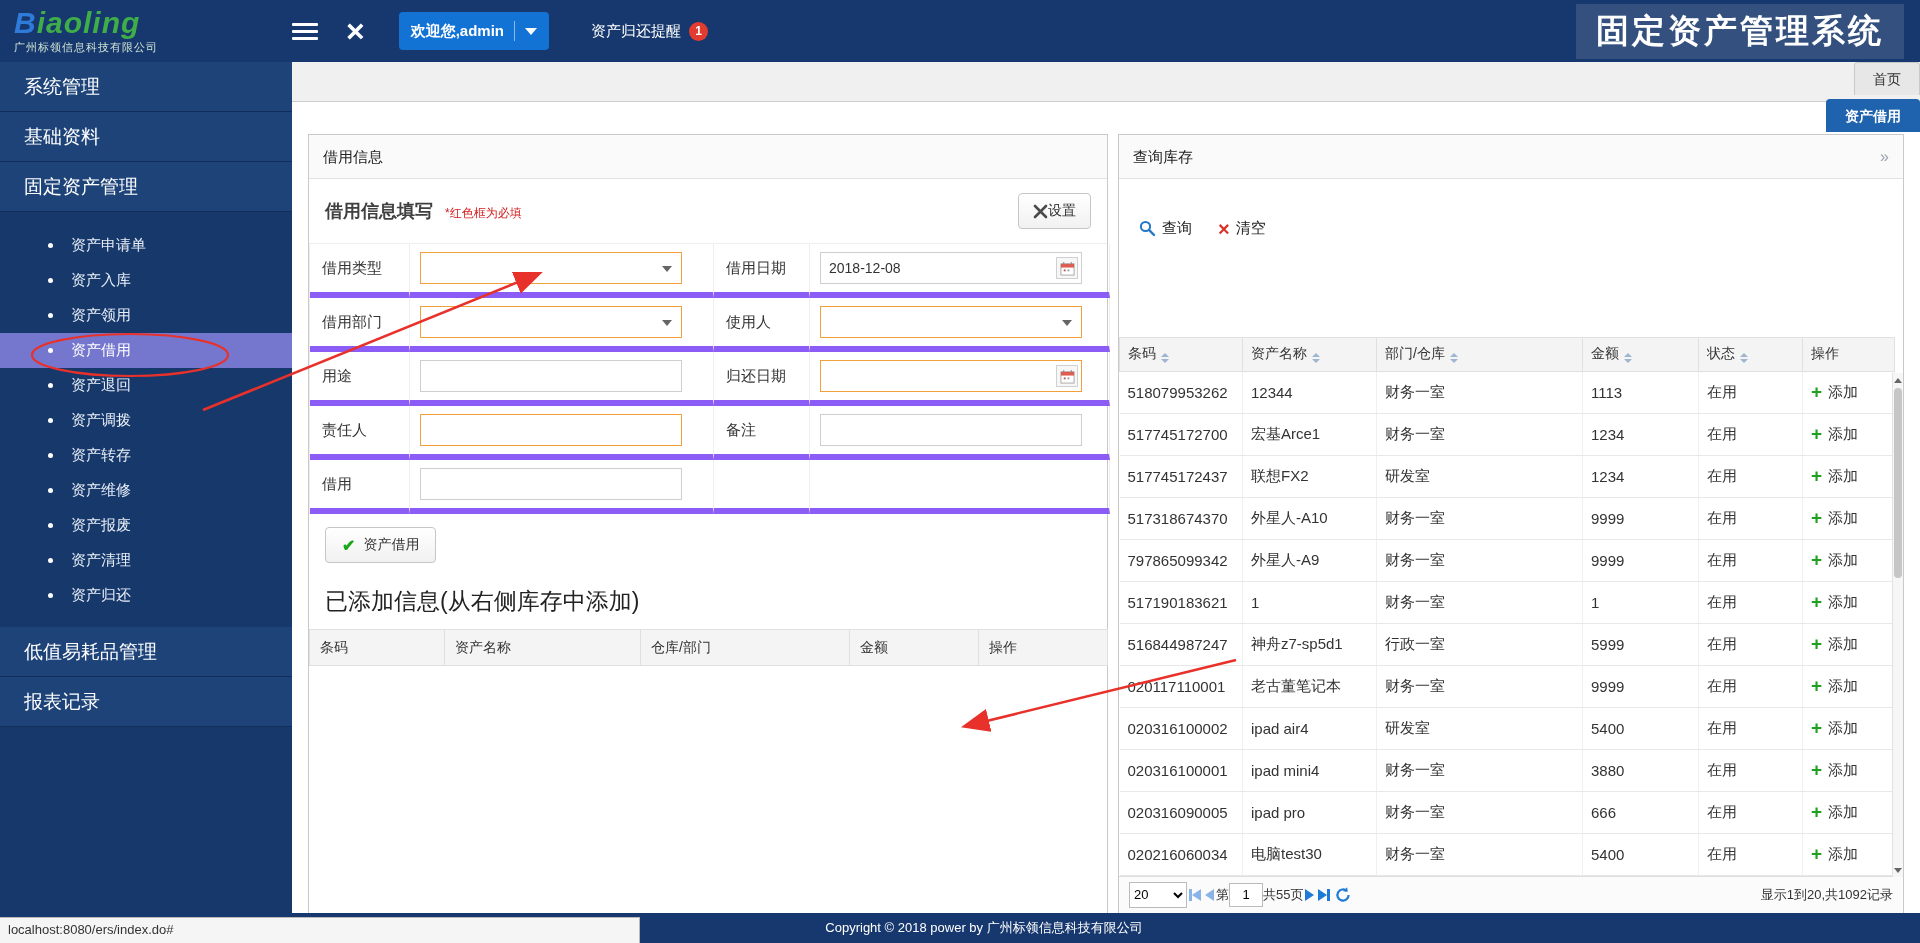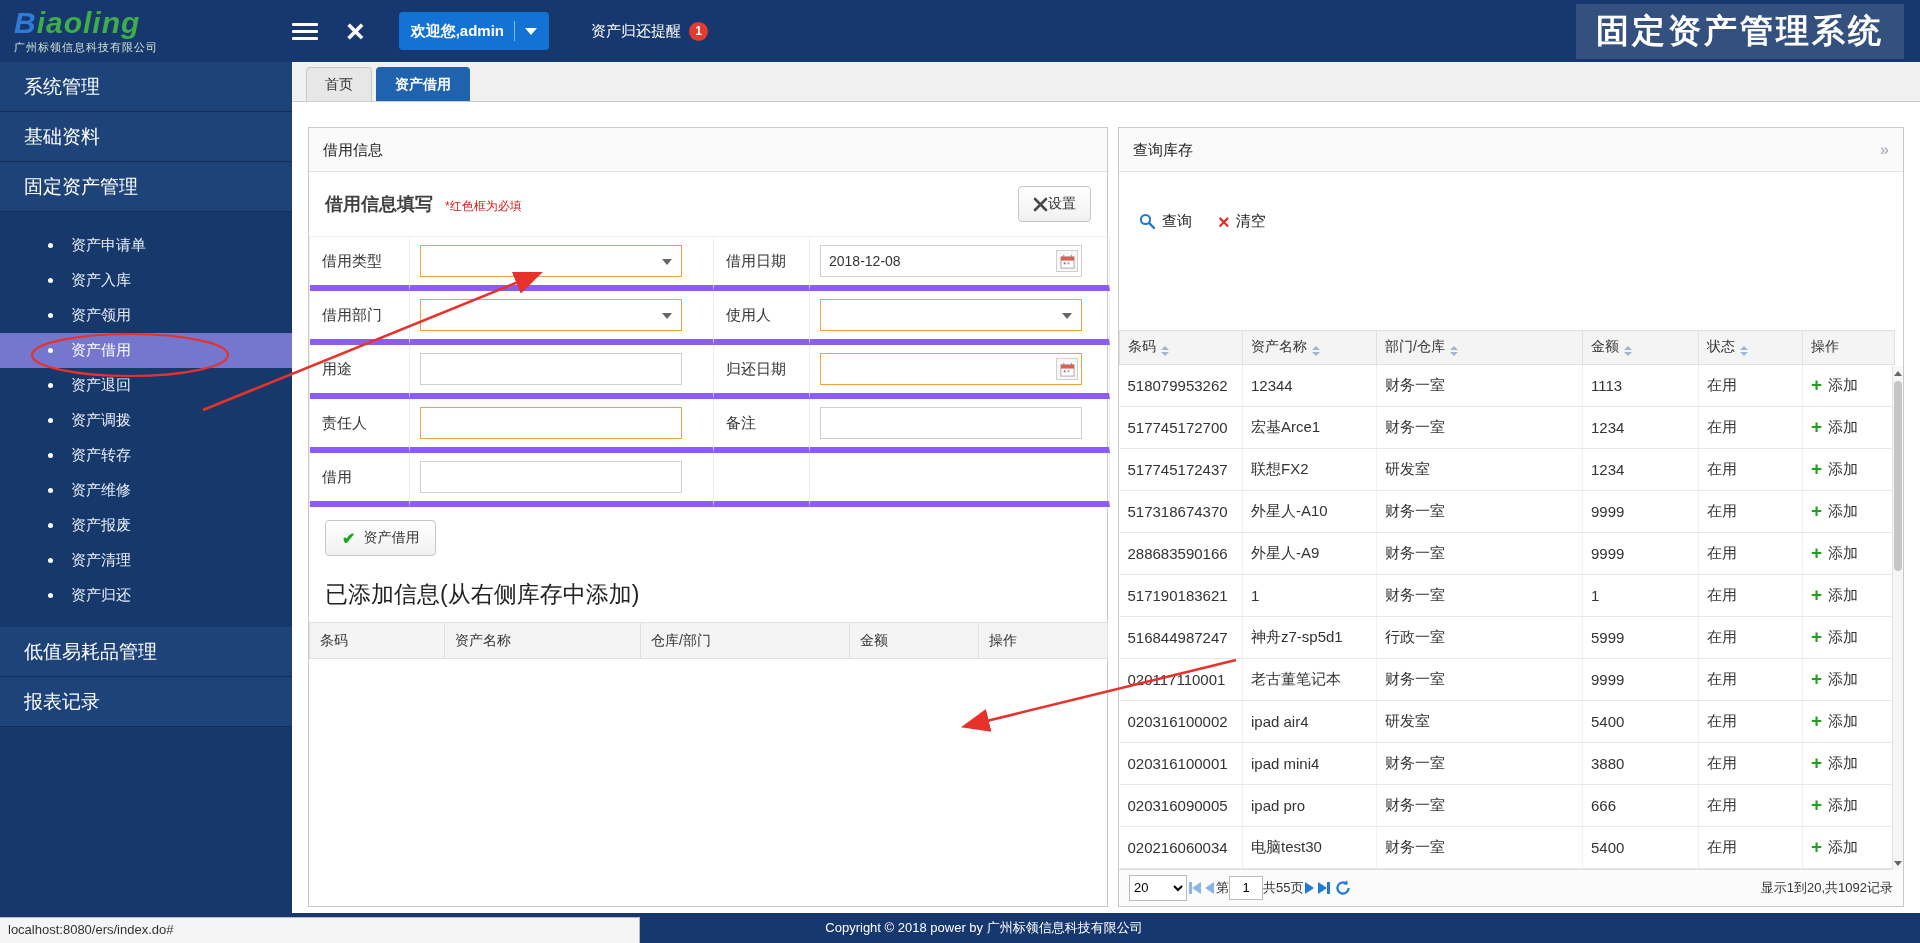--- a/index.html
+++ b/index.html
@@ -31,25 +31,25 @@
   .sidebar { position:absolute; left:0; top:62px; width:292px; height:851px; background:#16386b; z-index:4; }
   .nav-top { height:50px; line-height:50px; padding-left:24px; font-size:19px; color:#fff;
     background:#1d4379; border-bottom:1px solid #122d57; cursor:pointer; }
   .subnav { padding:16px 0 14px 0; }
   .nav-sub { height:35px; display:flex; align-items:center; padding-left:48px; font-size:15px; color:#e8eef8; cursor:pointer; position:relative; }
   .nav-sub .bullet { width:5px; height:5px; border-radius:50%; background:#fff; margin-right:18px; flex:0 0 auto; }
   .nav-sub.selected { background:#7577cf; color:#fff; }
 
   
   .main { position:absolute; left:292px; top:62px; width:1628px; height:851px; background:#fff; }
-  .tabbar { height:40px; background:#f0f0f0; border-bottom:1px solid #cdcdcd; display:flex; align-items:flex-end; padding-left:14px; gap:4px; }
+  .tabbar { height:40px; background:#f0f0f0; border-bottom:1px solid #cdcdcd; display:flex; align-items:flex-end; gap:4px;flex-direction:column; }
   .tab { height:34px; line-height:32px; padding:0 18px; font-size:14px; border:1px solid #c9c9c9; border-bottom:none;
     border-radius:4px 4px 0 0; background:#e7e7e7; color:#333; cursor:pointer; }
   .tab.active { background:#1f63ae; color:#fff; border-color:#1f63ae; font-weight:bold; }
-  .content { display:flex; padding:25px 16px 0 16px; gap:10px; }
+  .content { display:flex; padding:32px 16px 0 16px; gap:10px; }
   .panel { border:1px solid #c9c9c9; background:#fff; height:780px; position:relative; }
   .panel-hd { height:44px; line-height:44px; padding:0 14px; font-size:15px; color:#222;
     background:#fafafa; border-bottom:1px solid #e3e3e3; display:flex; align-items:center; }
   .left-panel { width:800px; display:flex; flex-direction:column; }
   .right-panel { width:786px; display:flex; flex-direction:column; }
 
   
   .section-row { height:64px; display:flex; align-items:center; padding:0 16px; }
   .form-title { font-size:18px; font-weight:bold; color:#404040; }
   .required-note { color:#d21e1e; font-size:12px; margin-left:12px; margin-top:4px; }
@@ -436,21 +436,21 @@
               </tr>
             <tr>
                 <td>517318674370</td>
                 <td>外星人-A10</td>
                 <td>财务一室</td>
                 <td>9999</td>
                 <td>在用</td>
                 <td class="op-cell"><span class="plus-glyph">+</span><span>添加</span></td>
               </tr>
             <tr>
-                <td>288683590166</td>
+                <td>797865099342</td>
                 <td>外星人-A9</td>
                 <td>财务一室</td>
                 <td>9999</td>
                 <td>在用</td>
                 <td class="op-cell"><span class="plus-glyph">+</span><span>添加</span></td>
               </tr>
             <tr>
                 <td>517190183621</td>
                 <td>1</td>
                 <td>财务一室</td>

